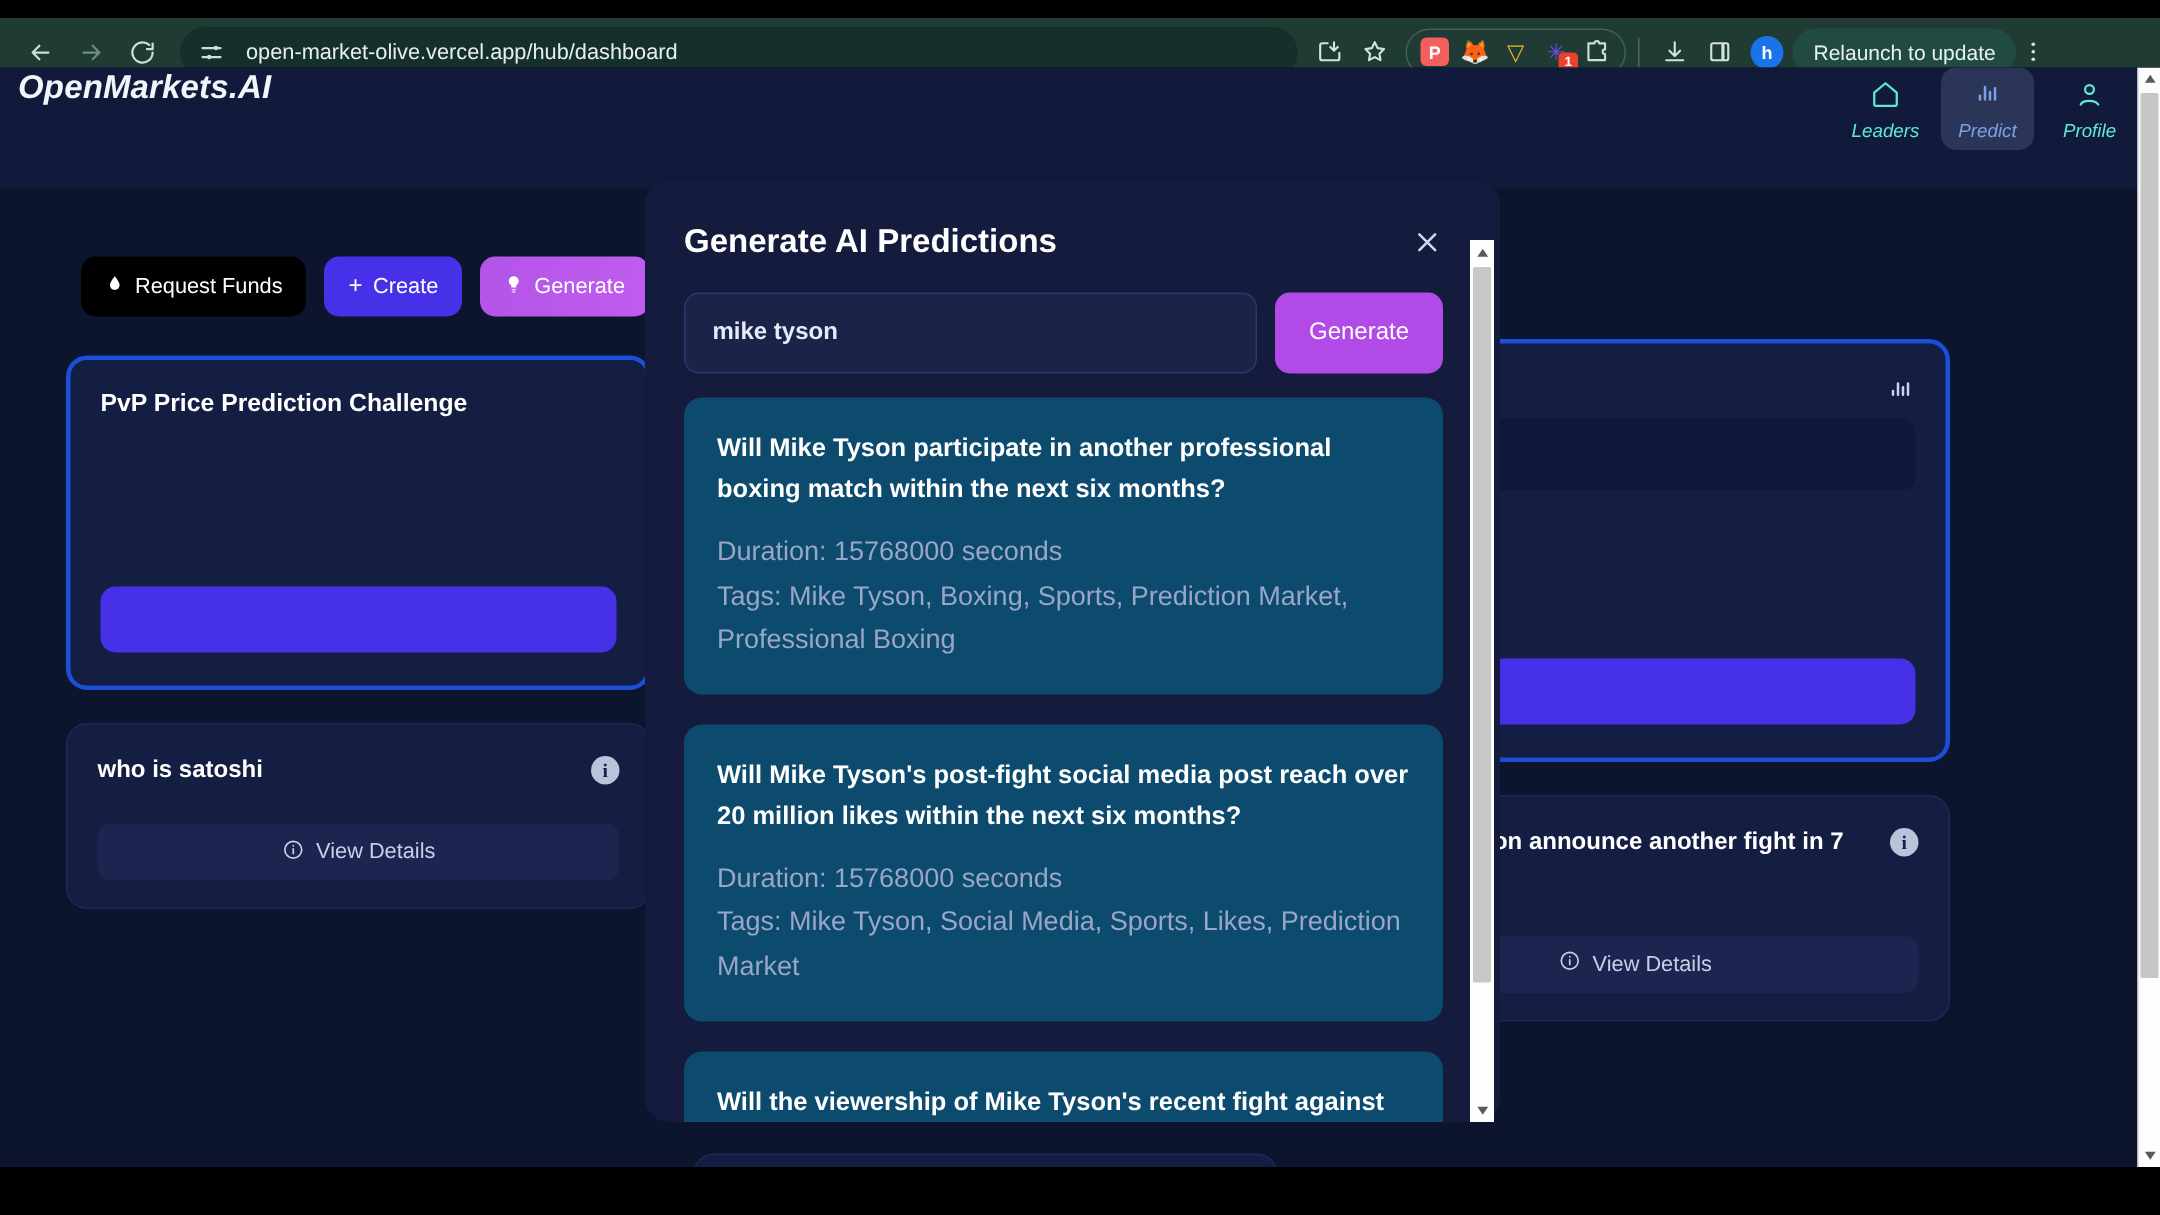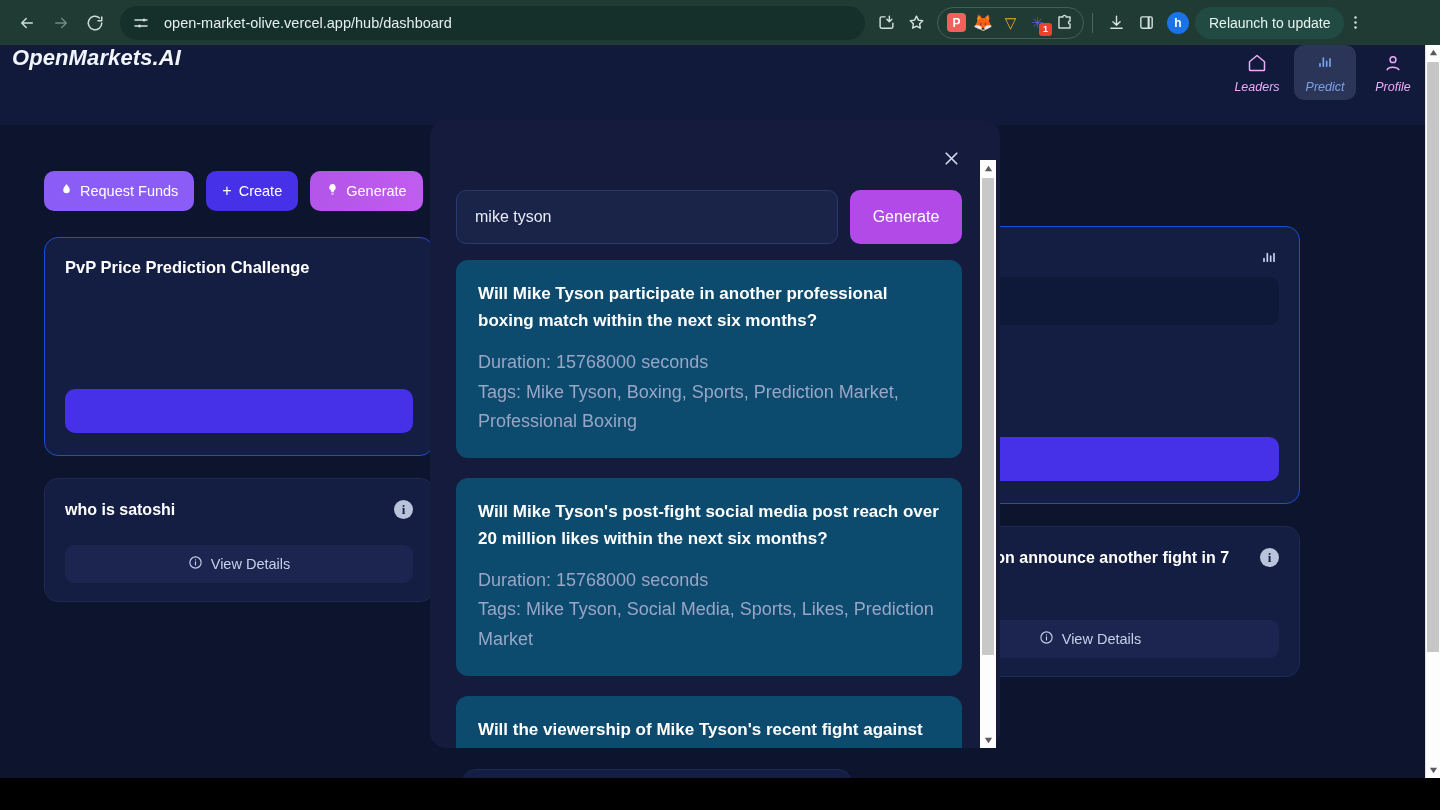--- a/index.html
+++ b/index.html
@@ -5,21 +5,21 @@
   * { box-sizing: border-box; margin: 0; padding: 0; }
   html, body {
     width: 1440px; height: 810px;
     background: #000;
     font-family: "Liberation Sans", sans-serif;
     overflow: hidden;
   }
 
   
   #browser-chrome {
-    position: absolute; top: 0; left: 0;
+    position: absolute; top: 12px; left: 0;
     width: 1440px; height: 45px;
     background: #1f3b33;
     display: flex; align-items: center;
     padding: 0 10px;
   }
   .nav-btn {
     width: 34px; height: 34px; border-radius: 50%;
     display: flex; align-items: center; justify-content: center;
     color: #cfdcd8; flex: none;
   }
@@ -95,21 +95,21 @@
     display: flex; align-items: flex-start;
     padding: 0 16px 0 12px;
     font-style: italic;
   }
   #brand { color: #f2f5fb; font-size: 22px; font-weight: bold; letter-spacing: .1px; }
   #nav { margin-left: auto; display: flex; align-items: center; gap: 6px; }
   .nav-item {
     width: 62px; padding: 8px 4px 6px;
     border-radius: 10px;
     display: flex; flex-direction: column; align-items: center; gap: 4px;
-    color: #f0abfc; font-size: 12.5px;
+    color: #5eead4; font-size: 12.5px;
   }
   .nav-item.active { background: #2b3558; color: #7aa2e8; }
   .nav-item svg { width: 20px; height: 20px; }
 
   #wallet-pill {
     margin-left: 18px;
     height: 44px; border-radius: 22px;
     background: linear-gradient(90deg,#b44ae0 0%,#a23ce0 55%,#9b30e8 100%);
     display: flex; align-items: center;
     padding: 0 12px 0 16px; gap: 10px;
@@ -133,29 +133,29 @@
   }
   .col { width: 390px; flex: none; }
 
   #dash-title { color: #fff; font-size: 27px; font-weight: bold; margin: 10px 0 0 0; }
   #action-row { display: flex; gap: 12px; margin-top: 22px; }
   .act-btn {
     height: 40px; border-radius: 10px;
     display: flex; align-items: center; justify-content: center; gap: 7px;
     font-size: 14.5px; color: #fff; padding: 0 16px;
   }
-  #btn-request { background: #8b5cf6; }
+  #btn-request { background: #000000; margin-left: 10px; }
   #btn-create  { background: #4630e8; }
   #btn-generate{ background: linear-gradient(90deg,#b martial); }
   #btn-generate{ background: linear-gradient(90deg,#b255e8,#c15cf0); }
 
   .panel-card {
     margin-top: 26px;
     background: #141d42;
-    border: 1px solid #1d4ed8;
+    border: 3px solid #1d4ed8;
     border-radius: 14px;
     padding: 20px 20px 22px;
   }
   .panel-title { color:#fff; font-size:16.5px; font-weight:bold; }
   .sub-box {
     margin-top: 24px;
     background: #0e1838;
     border-radius: 10px;
     padding: 14px 16px;
     color: #aab6d4; font-size: 14.5px;
@@ -222,20 +222,21 @@
   #gen-row { display:flex; gap: 12px; margin-top: 21px; }
   #gen-input {
     flex:1; height: 54px;
     background: #1a2348;
     border: 1px solid #2b3a6e;
     border-radius: 10px;
     color: #e6ebf7; font-size: 16px;
     padding: 0 18px;
     font-family: "Liberation Sans", sans-serif;
     outline: none;
+    font-weight: bold;
   }
   #gen-btn {
     width: 112px; height: 54px;
     background: #b24ae8;
     border-radius: 10px;
     color:#fff; font-size:16px;
     display:flex;align-items:center;justify-content:center;
   }
 
   .pred-card {
@@ -471,20 +472,21 @@
           </span>
           <span>View Details</span>
         </div>
       </div>
     </div>
   </div>
 
   <div id="modal-wrap">
     <div id="modal-inner">
       <div id="modal-head">
+        <div id="modal-title">Generate AI Predictions</div>
         <div id="modal-close">
           <svg viewBox="0 0 24 24" fill="none" stroke="currentColor" stroke-width="2" stroke-linecap="round">
               <path d="M6 6l12 12M18 6L6 18"></path>
             </svg>
         </div>
       </div>
 
       <div id="gen-row">
         <input id="gen-input" value="mike tyson" placeholder="Enter a topic" style="">
         <div id="gen-btn">Generate</div>

